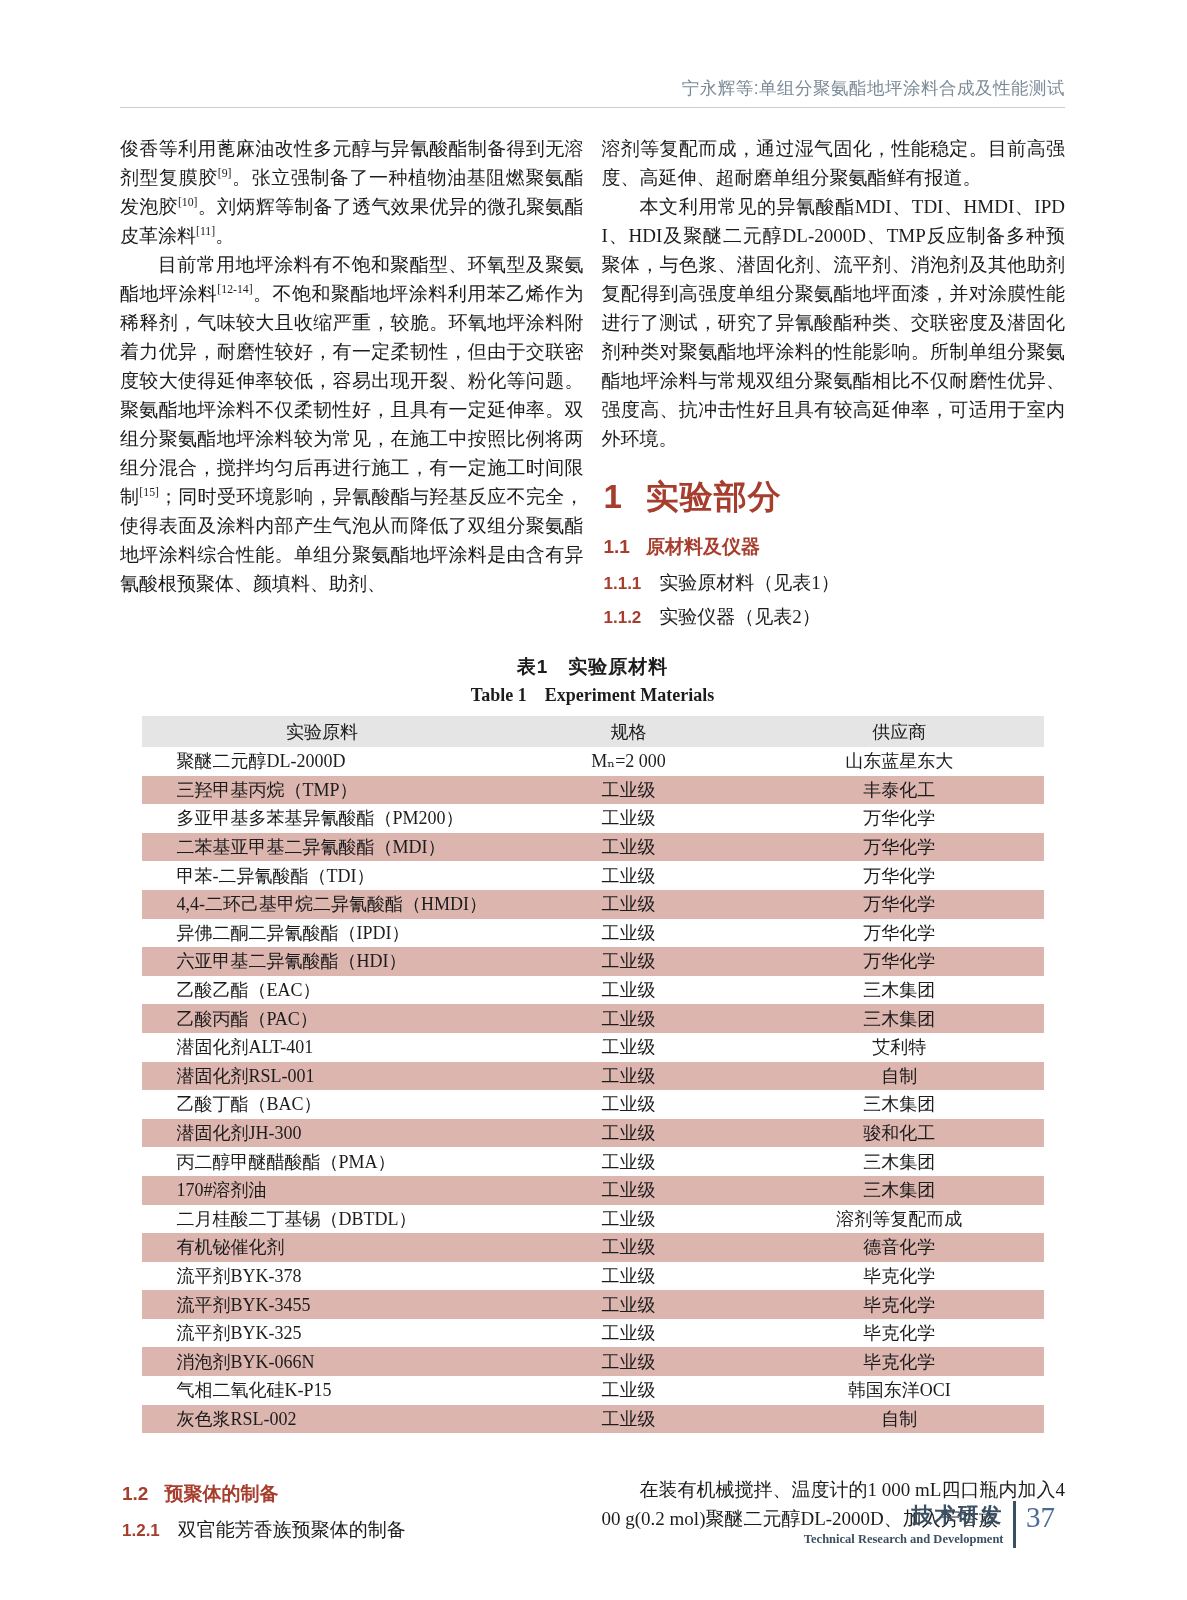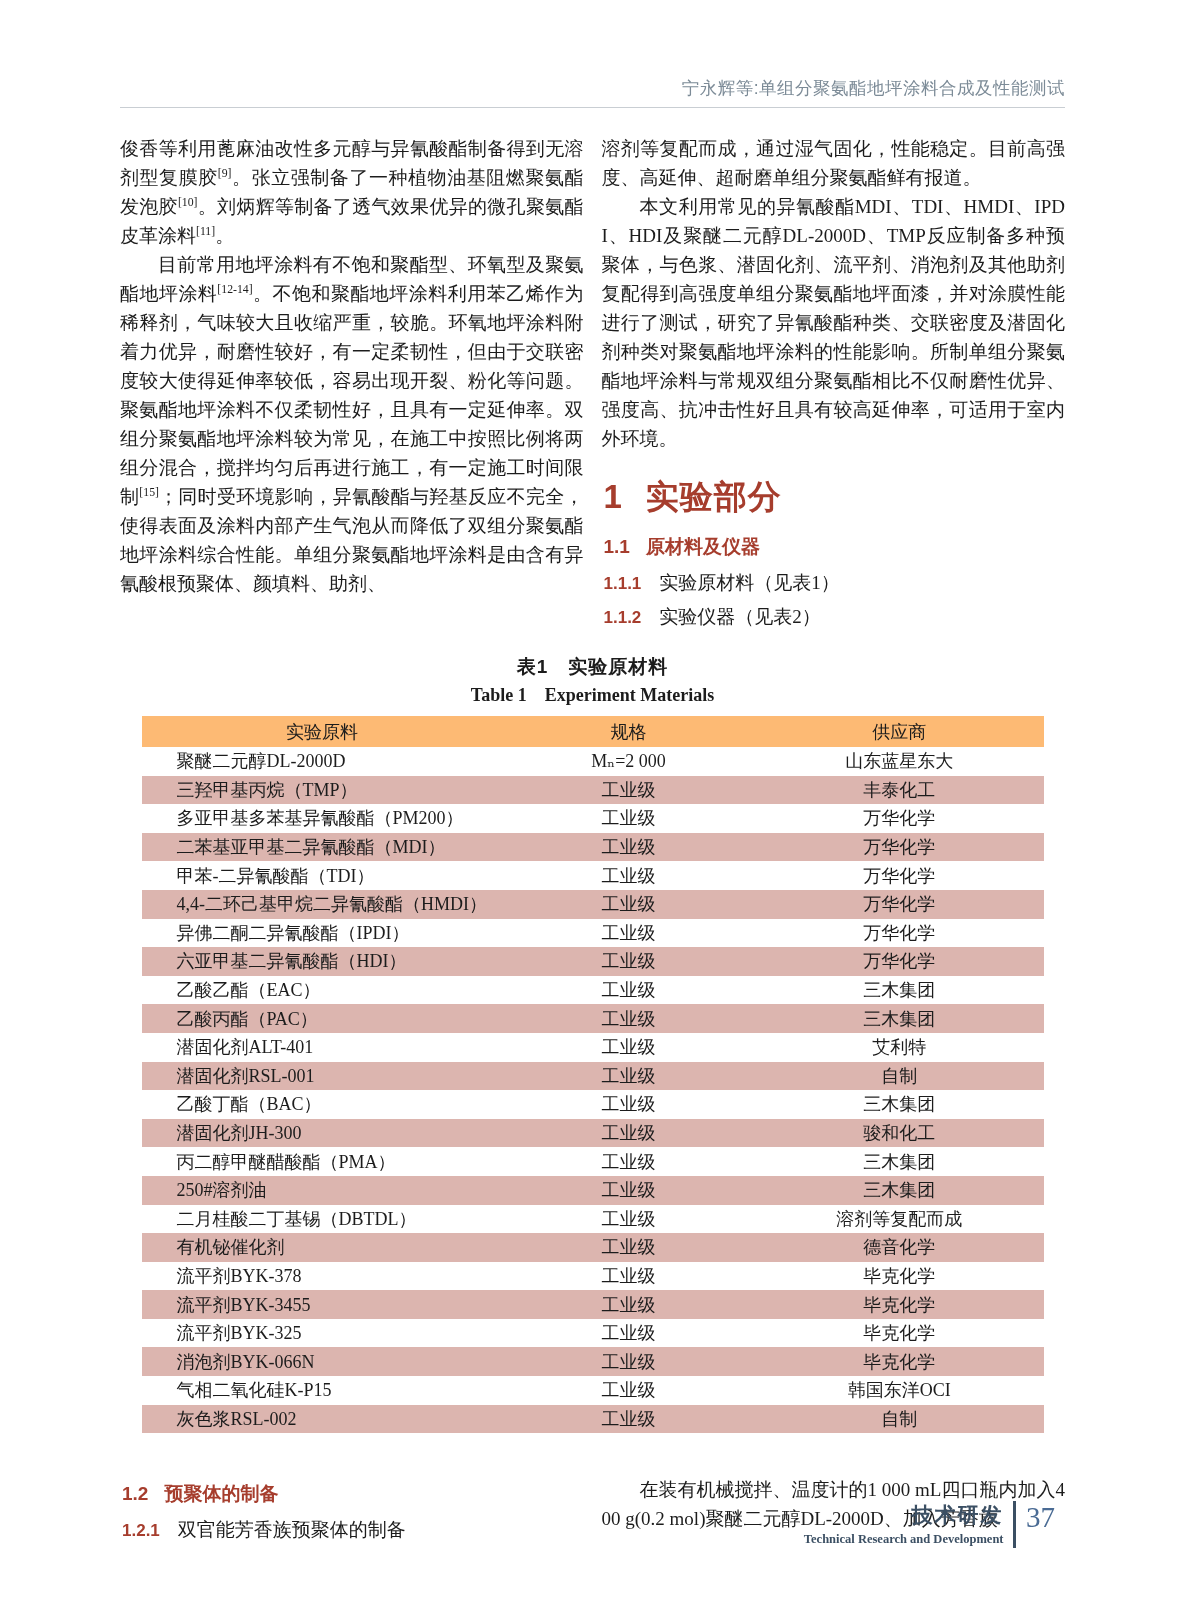--- a/index.html
+++ b/index.html
@@ -57,21 +57,21 @@
   }
   .tbl-cap-en {
     text-align: center; font-weight: bold; font-size: 18px; margin-top: 3px;
     font-family: "Liberation Serif", "DejaVu Serif", serif;
   }
   table.materials {
     width: 902px; margin: 9px auto 0; border-collapse: collapse;
     font-size: 18px;
   }
   table.materials th {
-    background: #fdba74; font-weight: normal; font-size: 18px;
+    background: #e5e5e5; font-weight: normal; font-size: 18px;
     height: 31px; padding: 2px 6px;
   }
   table.materials td { height: 28.6px; padding: 1px 6px; }
   table.materials tbody tr:nth-child(even) { background: #dcb5af; }
   table.materials td:nth-child(1) { width: 40%; text-align: left; padding-left: 35px; }
   table.materials td:nth-child(2) { width: 28%; text-align: center; }
   table.materials td:nth-child(3) { width: 32%; text-align: center; }
 
   
   .bottom { margin-top: 42px; }
@@ -208,21 +208,21 @@
             <td>潜固化剂JH-300</td>
             <td>工业级</td>
             <td>骏和化工</td>
           </tr>
           <tr>
             <td>丙二醇甲醚醋酸酯（PMA）</td>
             <td>工业级</td>
             <td>三木集团</td>
           </tr>
           <tr>
-            <td>250#溶剂油</td>
+            <td>170#溶剂油</td>
             <td>工业级</td>
             <td>三木集团</td>
           </tr>
           <tr>
             <td>二月桂酸二丁基锡（DBTDL）</td>
             <td>工业级</td>
             <td>溶剂等复配而成</td>
           </tr>
           <tr>
             <td>有机铋催化剂</td>

